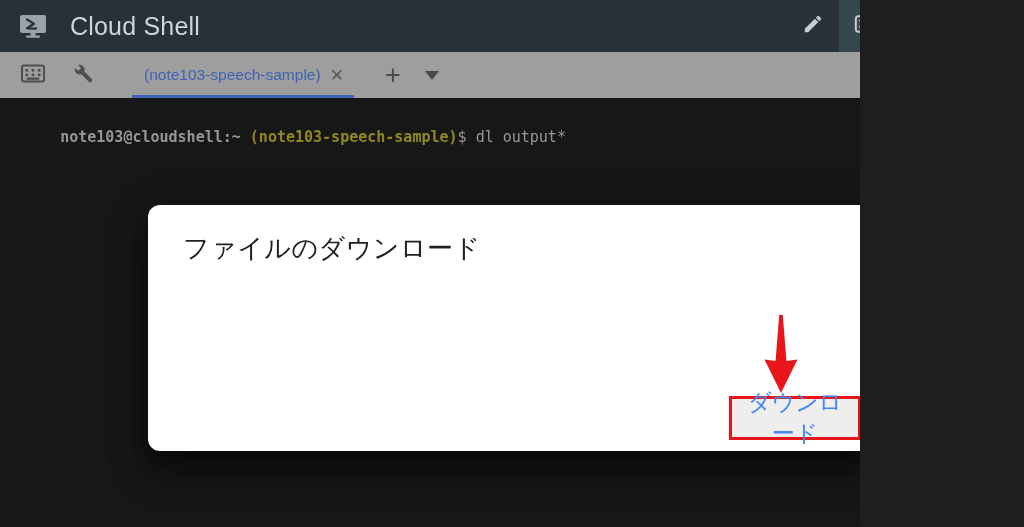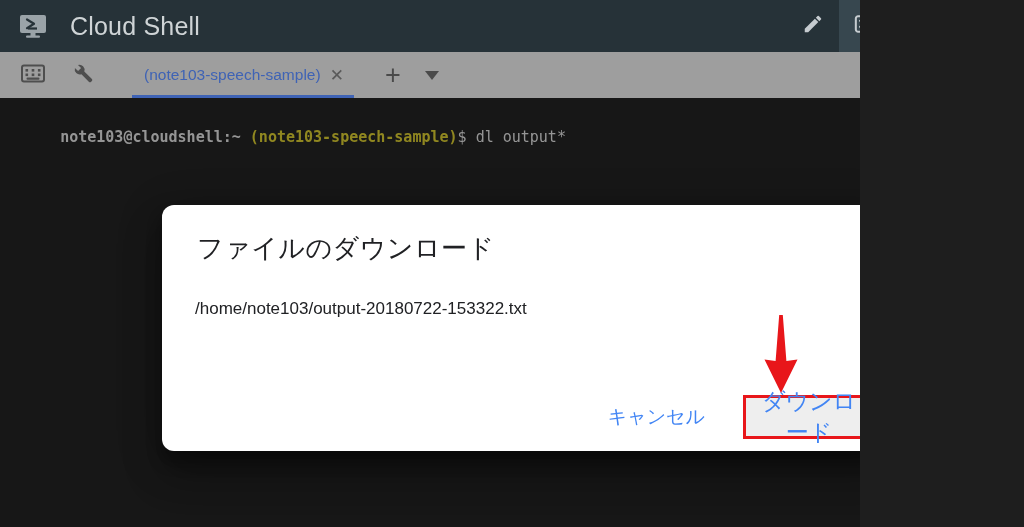--- a/index.html
+++ b/index.html
@@ -170,21 +170,21 @@
     position: absolute;
     left: 0; top: 98px;
     width: 1024px;
     height: 429px;
     background: rgba(0,0,0,0.30);
   }
 
   
   .dialog {
     position: absolute;
-    left: 162px;
+    left: 148px;
     top: 205px;
     width: 735px;
     height: 246px;
     background: #ffffff;
     border-radius: 12px;
     box-shadow: 0 11px 15px rgba(0,0,0,0.30),
                 0 9px 46px rgba(0,0,0,0.22),
                 0 24px 38px rgba(0,0,0,0.26);
     box-sizing: border-box;
     padding-left: 47px;
@@ -374,25 +374,23 @@
     </div>
   </div>
 
   <div class="overlay"></div>
 
   <div class="dialog">
 
     <div class="dlg-title">ファイルのダウンロード</div>
 
     <div class="dlg-body">
-      <div class="dlg-path">/home/note103/output-20180722-153322.txt</div>
     </div>
 
     <div class="dlg-actions">
-      <button class="btn-cancel">キャンセル</button>
       <div class="btn-download-wrap">
         <button class="btn-download">ダウンロード</button>
       </div>
     </div>
   </div>
 
   <div class="red-arrow">
     <svg width="42" height="78" viewBox="0 0 42 78">
       <path d="M19.2 0 L22.8 0 L26.4 46 L37.5 44.5 L21 78 L4.5 44.5 L15.6 46 Z" fill="#e8161a"></path>
     </svg>

